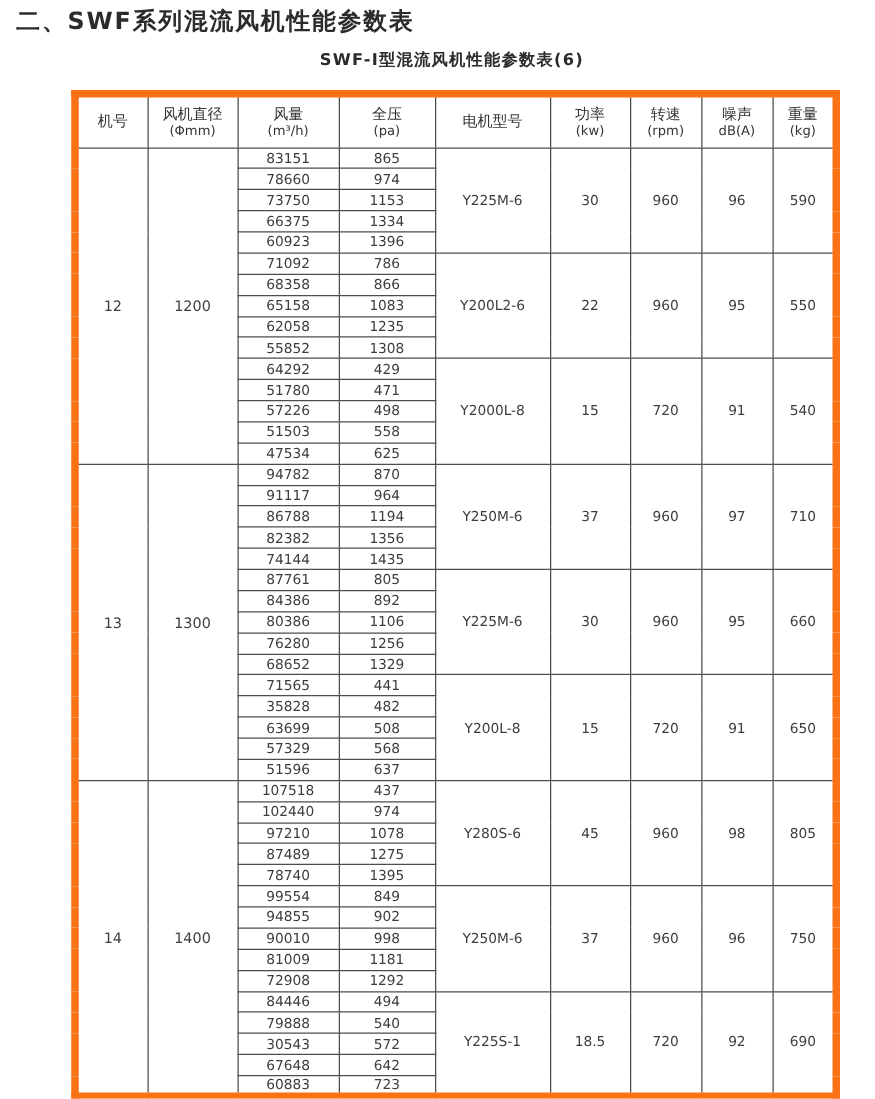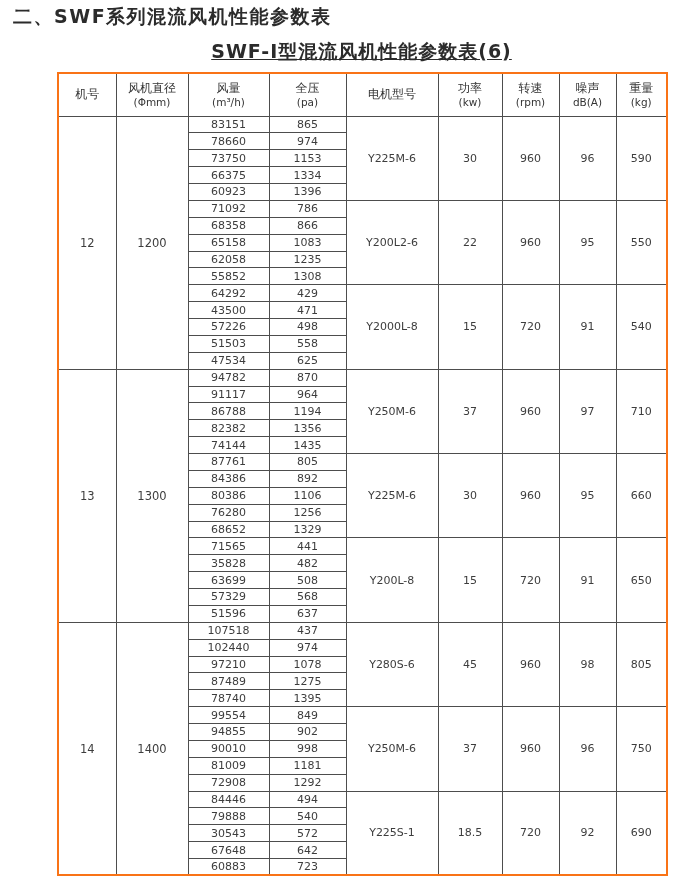--- a/index.html
+++ b/index.html
@@ -27,35 +27,34 @@
     color: #2b2b2b;
     white-space: nowrap;
   }
   .table-caption {
     position: absolute;
     left: 57px;
     top: 39px;
     width: 609px;
     margin: 0;
     text-align: center;
-    font-size: 19px;
+    font-size: 13px;
     font-weight: bold;
     letter-spacing: 1px;
     color: #2b2b2b;
     white-space: nowrap;
-    text-decoration: underline;
   }
   table.perf {
     position: absolute;
     left: 57px;
     top: 72px;
     width: 609px;
     border-collapse: collapse;
     table-layout: fixed;
-    border: 2px solid #f97316;
+    border: 6px solid #f97316;
   }
   table.perf th,
   table.perf td {
     border: 1px solid #4d4d4d;
     text-align: center;
     vertical-align: middle;
     padding: 0;
     color: #3d3d3d;
     overflow: hidden;
     white-space: nowrap;
@@ -184,21 +183,21 @@
         <tr>
           <td class="cell-num">64292</td>
           <td class="cell-num">429</td>
           <td class="cell-group" rowspan="5">Y2000L-8</td>
           <td class="cell-group" rowspan="5">15</td>
           <td class="cell-group" rowspan="5">720</td>
           <td class="cell-group" rowspan="5">91</td>
           <td class="cell-group" rowspan="5">540</td>
         </tr>
         <tr>
-          <td class="cell-num">43500</td>
+          <td class="cell-num">51780</td>
           <td class="cell-num">471</td>
         </tr>
         <tr>
           <td class="cell-num">57226</td>
           <td class="cell-num">498</td>
         </tr>
         <tr>
           <td class="cell-num">51503</td>
           <td class="cell-num">558</td>
         </tr>

